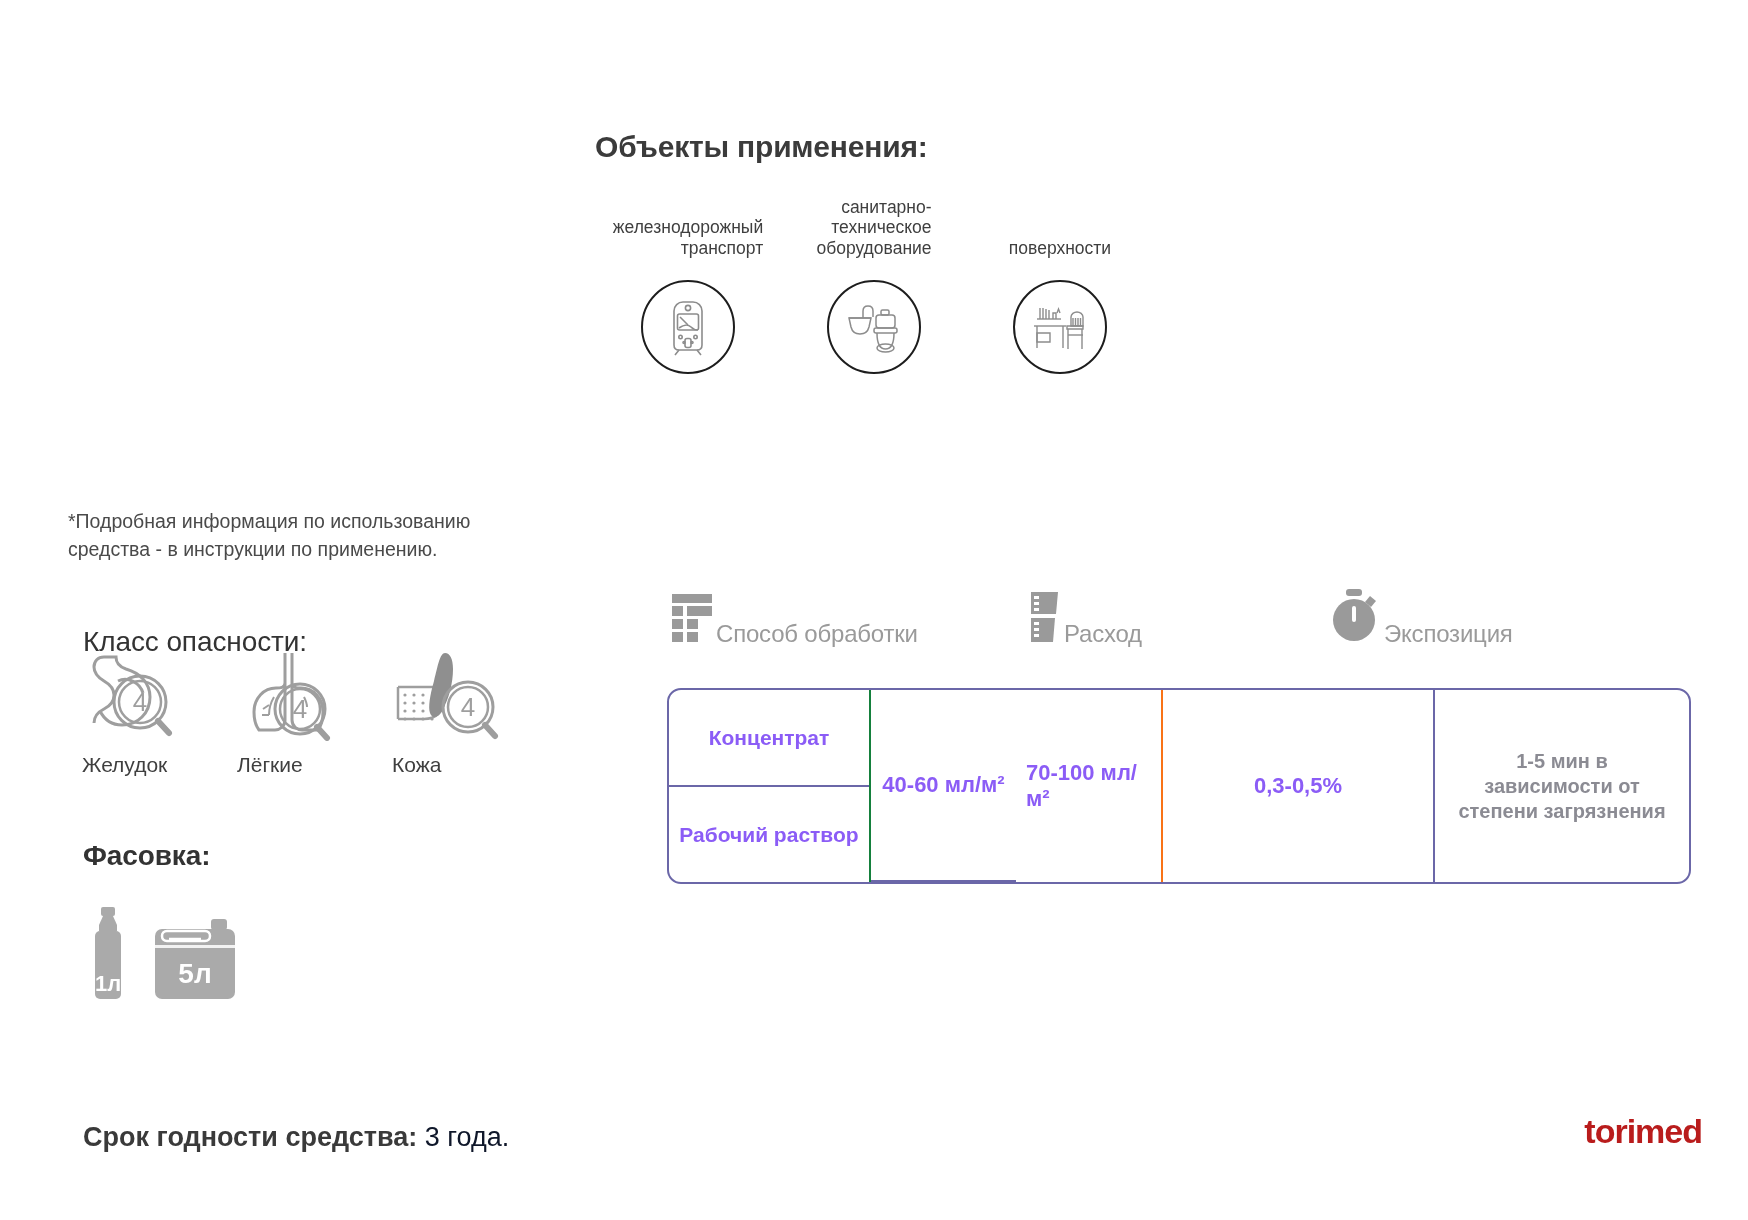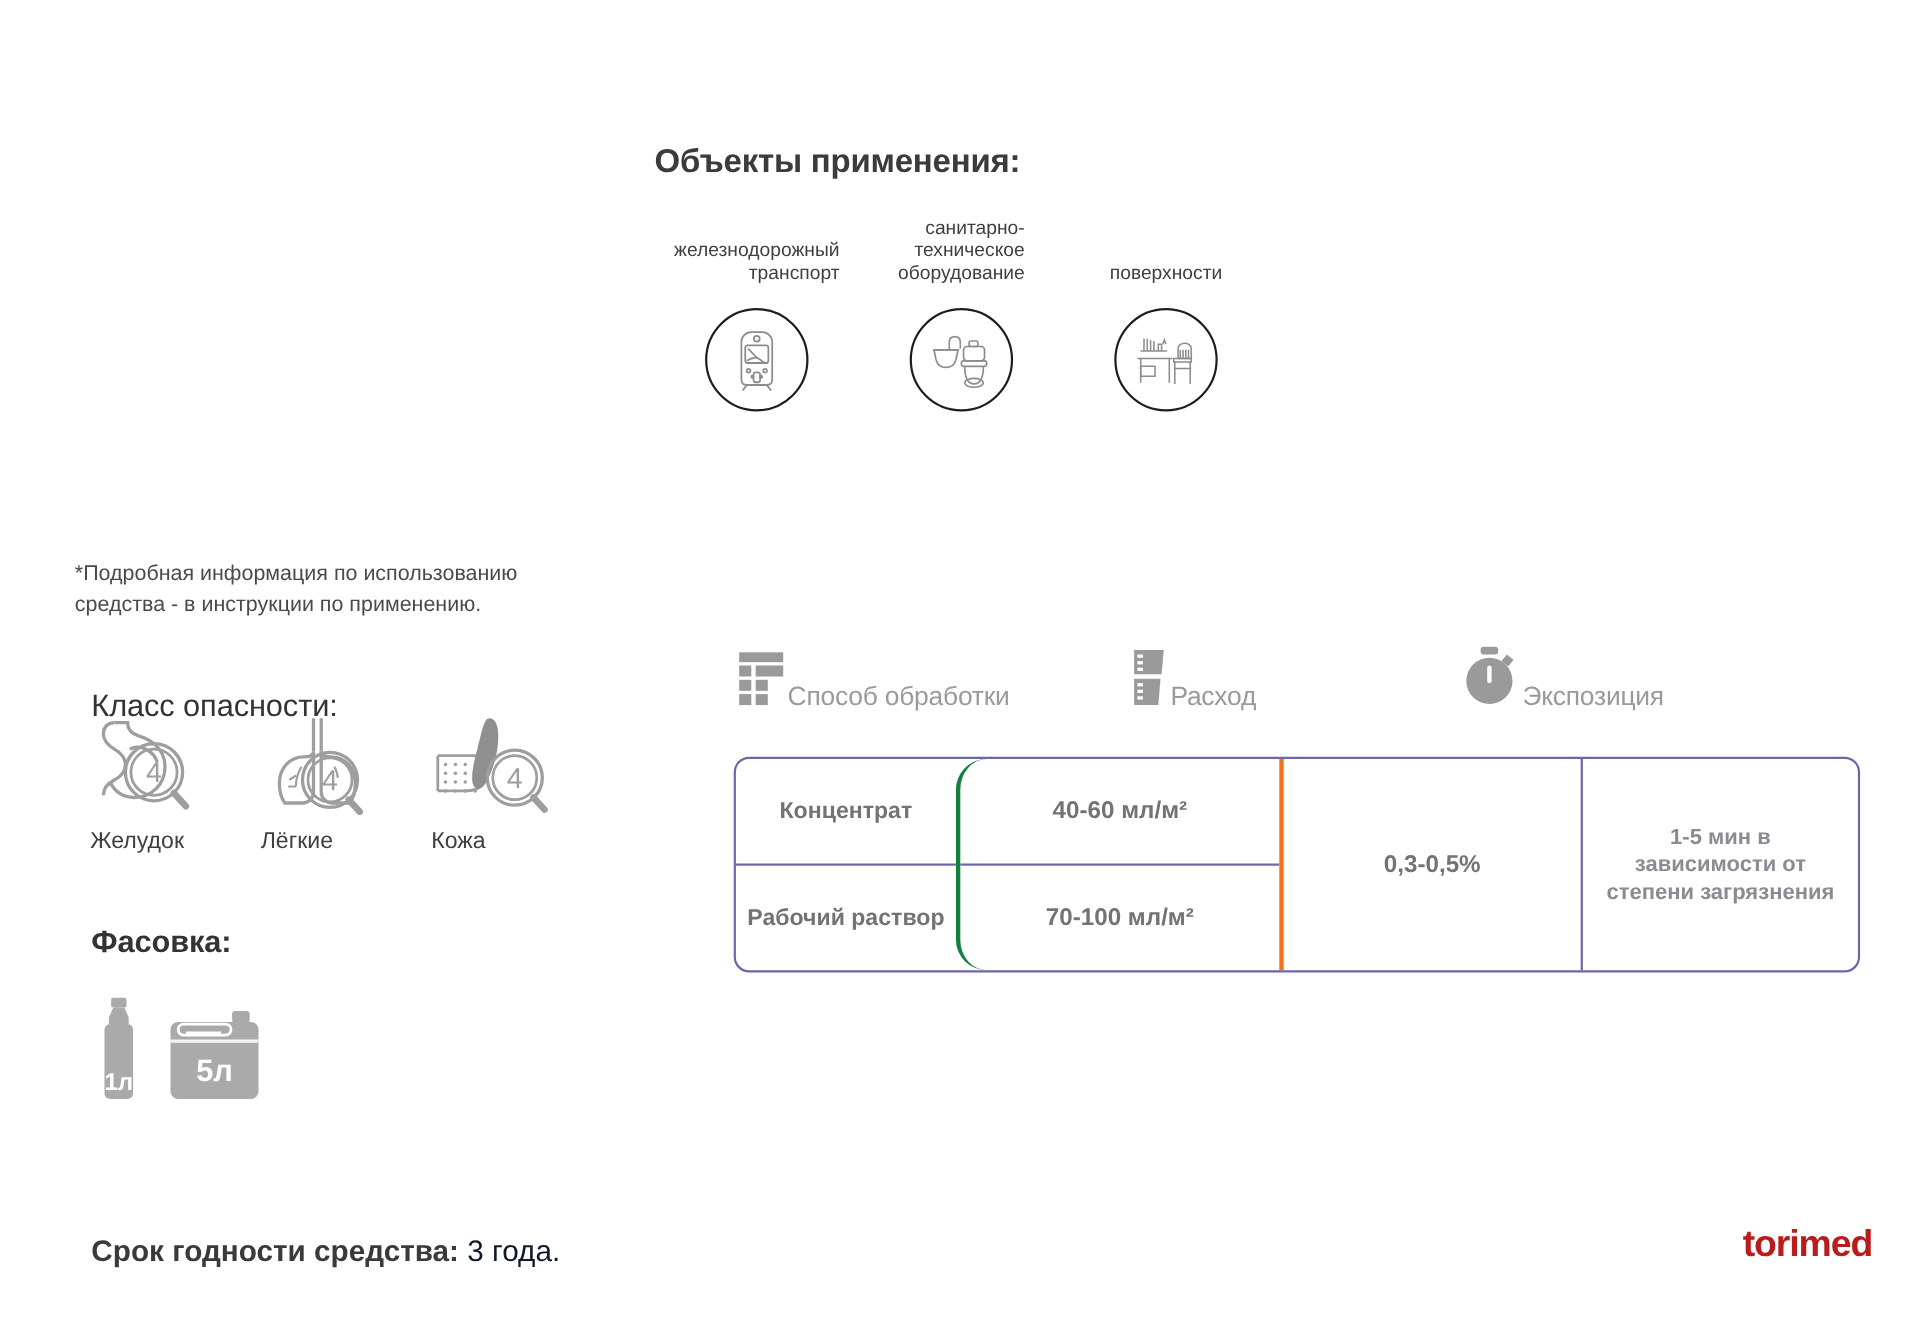--- a/index.html
+++ b/index.html
@@ -183,46 +183,44 @@
     height: 192px;
   }
   .col-mode {
     width: 200px;
     display: flex;
     flex-direction: column;
   }
   .col-rate {
     width: 290px;
     display: flex;
-    flex-direction: column;
-    border-left: 4px solid #15803d;
-    border-radius: 28px;
+    border-left: 2px solid #15803d;
   }
   .col-conc {
     width: 270px;
-    border-left: 4px solid #f97316;
+    border-left: 2px solid #f97316;
     display: flex;
     align-items: center;
     justify-content: center;
   }
   .col-expo {
     flex: 1;
     border-left: 2px solid #6b67a8;
     display: flex;
     align-items: center;
     justify-content: center;
   }
   .cell {
     flex: 1;
     display: flex;
     align-items: center;
     justify-content: center;
     font-size: 21px;
     font-weight: bold;
-    color: #737373;
+    color: #8b5cf6;
     padding: 0 10px;
     line-height: 1.2;
   }
   .cell.divider { border-bottom: 2px solid #6b67a8; }
   .cell-big { font-size: 22px; }
   .cell-expo {
     font-size: 20px;
     font-weight: bold;
     color: #8b8b93;
     text-align: center;

